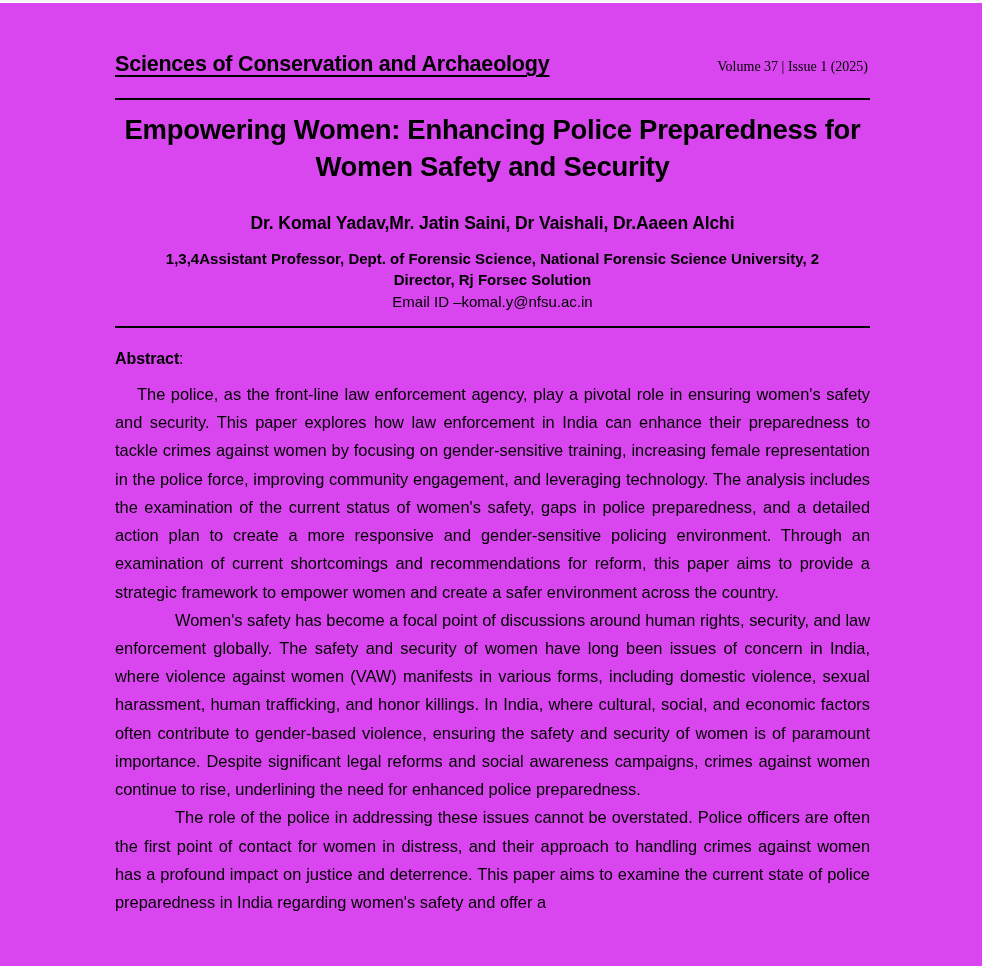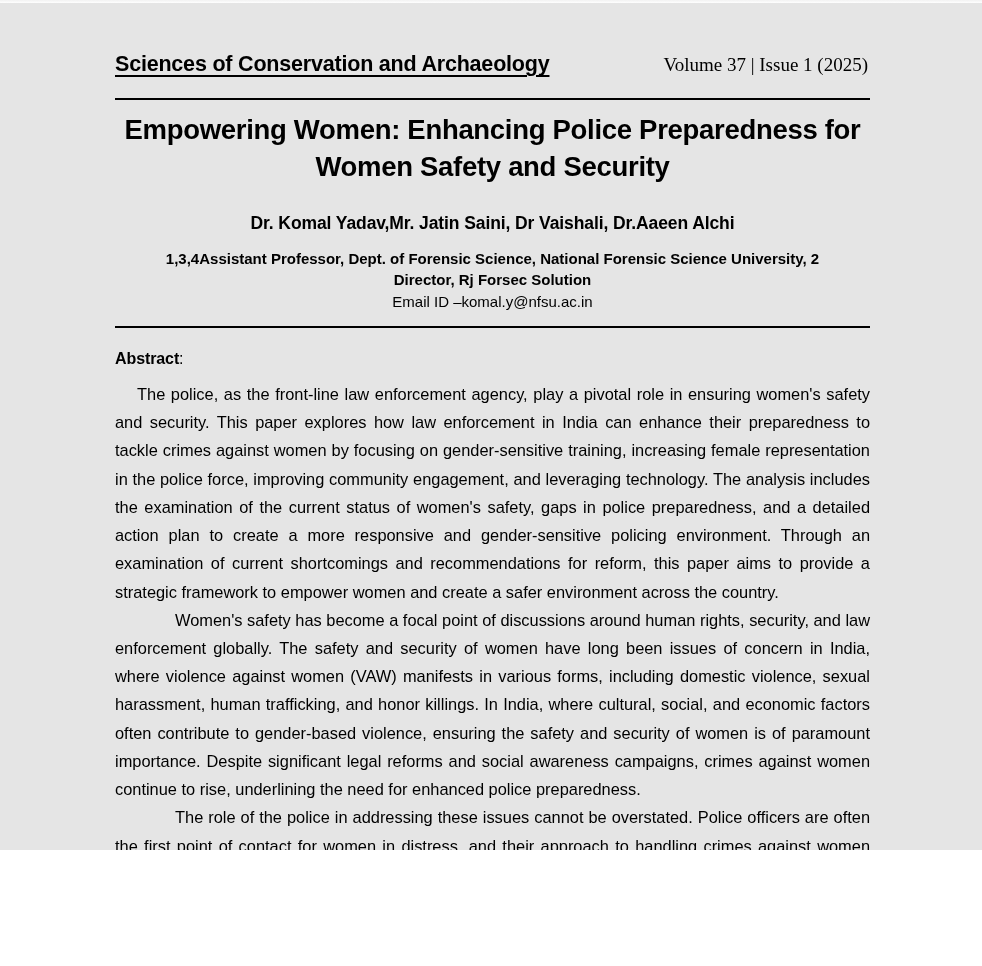--- a/index.html
+++ b/index.html
@@ -13,22 +13,22 @@
     height: 966px;
     overflow: hidden;
     font-family: "Liberation Sans", sans-serif;
     color: #000000;
     -webkit-font-smoothing: antialiased;
   }
 
   .page {
     position: relative;
     width: 982px;
-    height: 850px;
-    background: #e5e5e5;
+    height: 966px;
+    background: #d946ef;
     box-sizing: border-box;
     overflow: hidden;
   }
 
   
   .page-top-edge {
     position: absolute;
     top: 0; left: 0;
     width: 982px;
     height: 3px;
@@ -54,21 +54,21 @@
     font-weight: bold;
     font-size: 21.5px;
     letter-spacing: -0.2px;
     text-decoration: underline;
     text-underline-offset: 4px;
     text-decoration-thickness: 2.2px;
     white-space: nowrap;
   }
   .issue-line {
     font-family: "Liberation Serif", serif;
-    font-size: 19px;
+    font-size: 14px;
     white-space: nowrap;
     padding-right: 2px;
     text-align: center;
   }
 
   
   .rule {
     width: 755px;
     height: 0;
     border: 0;

